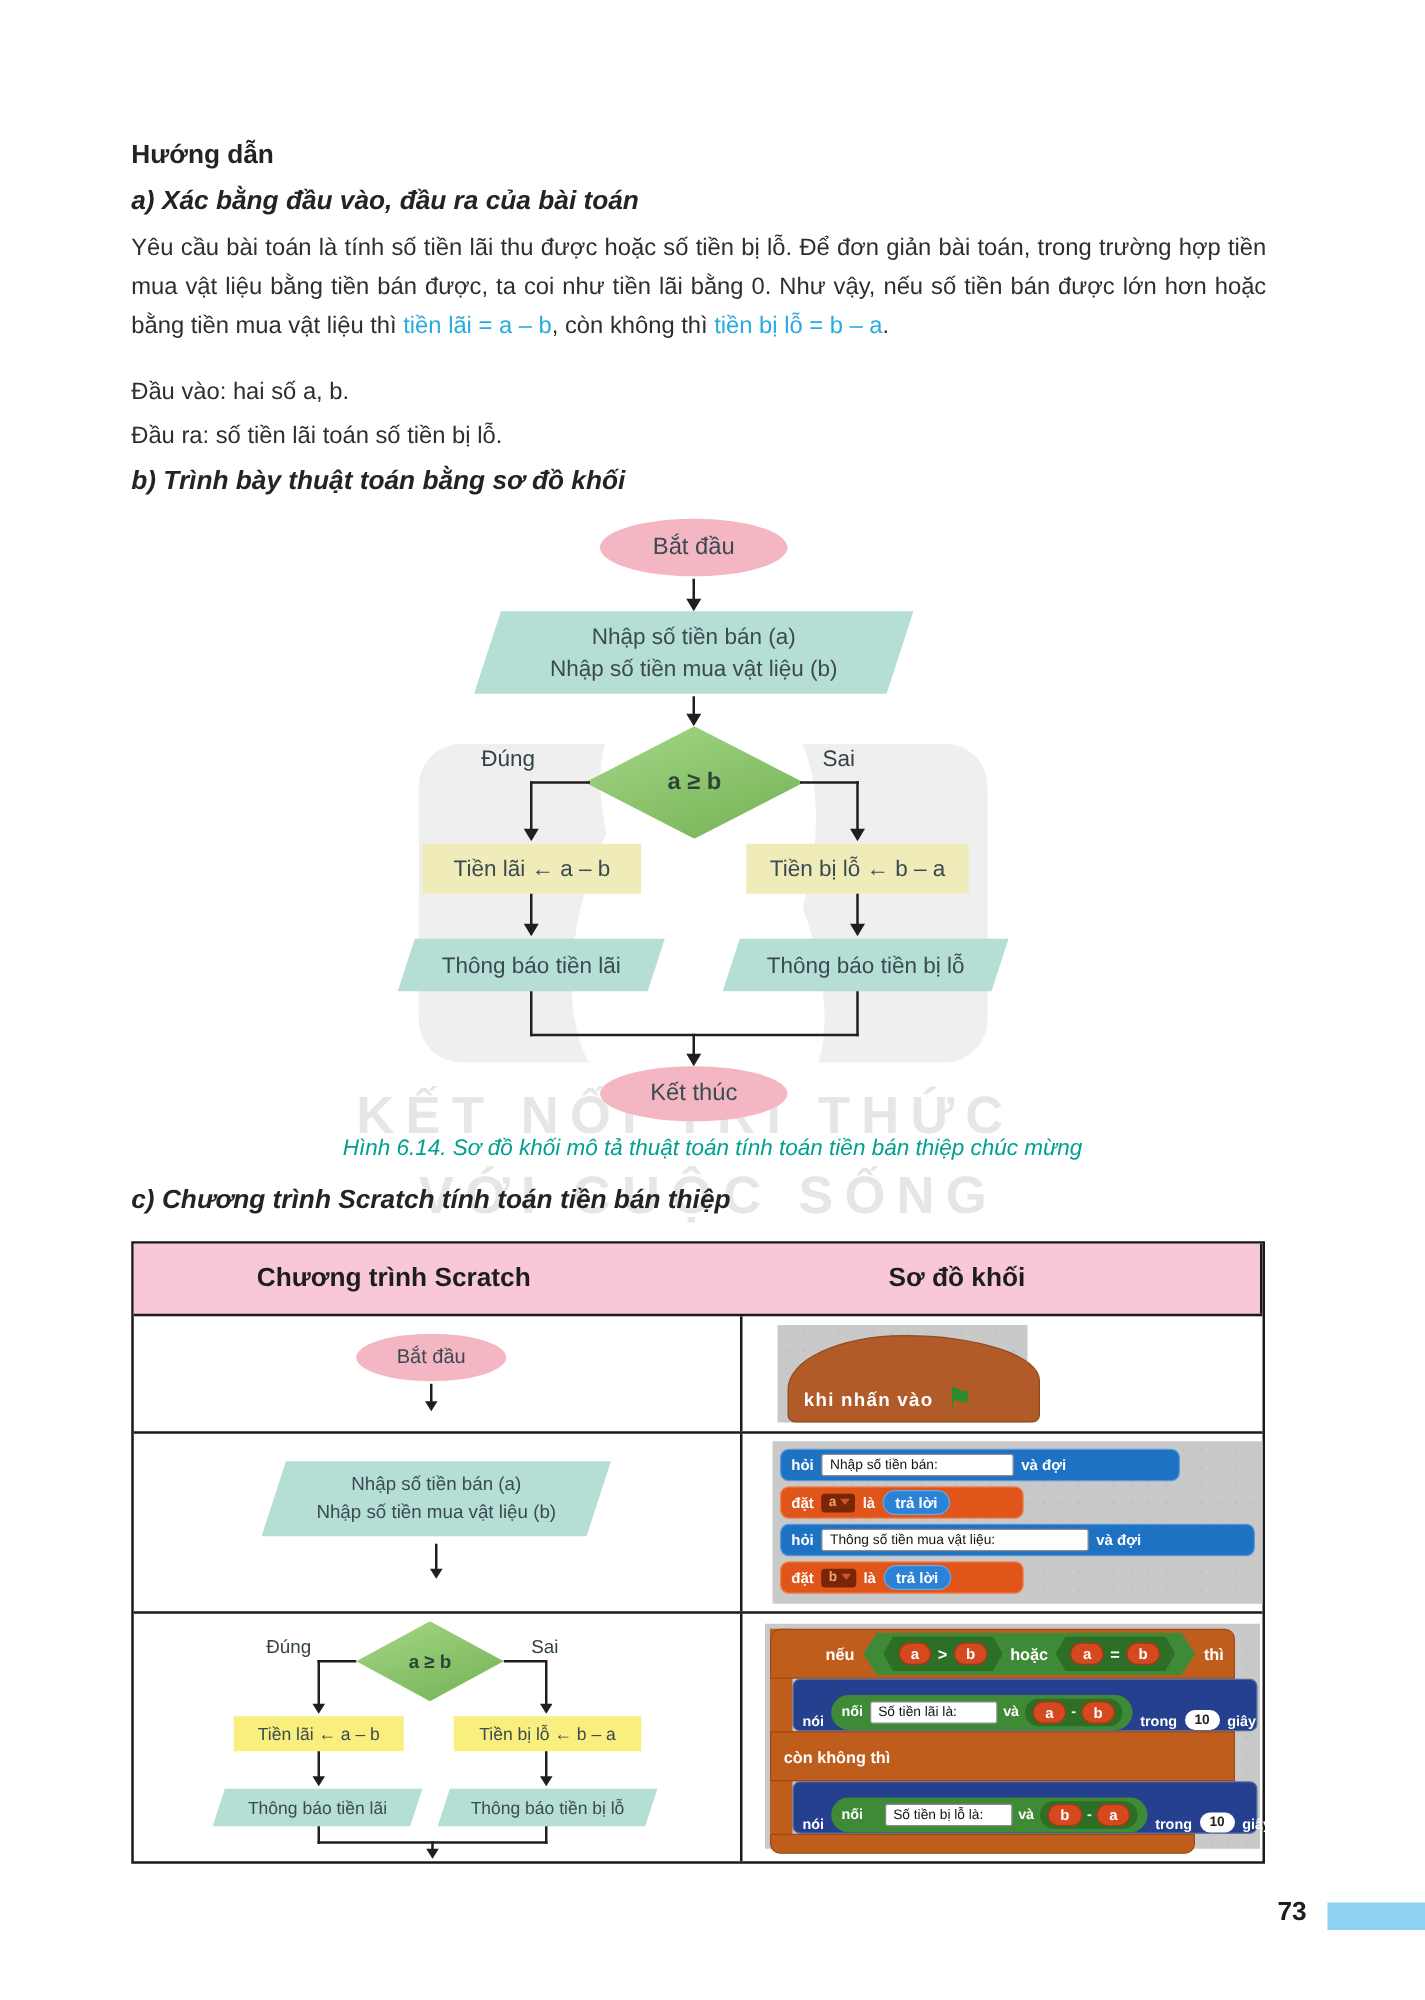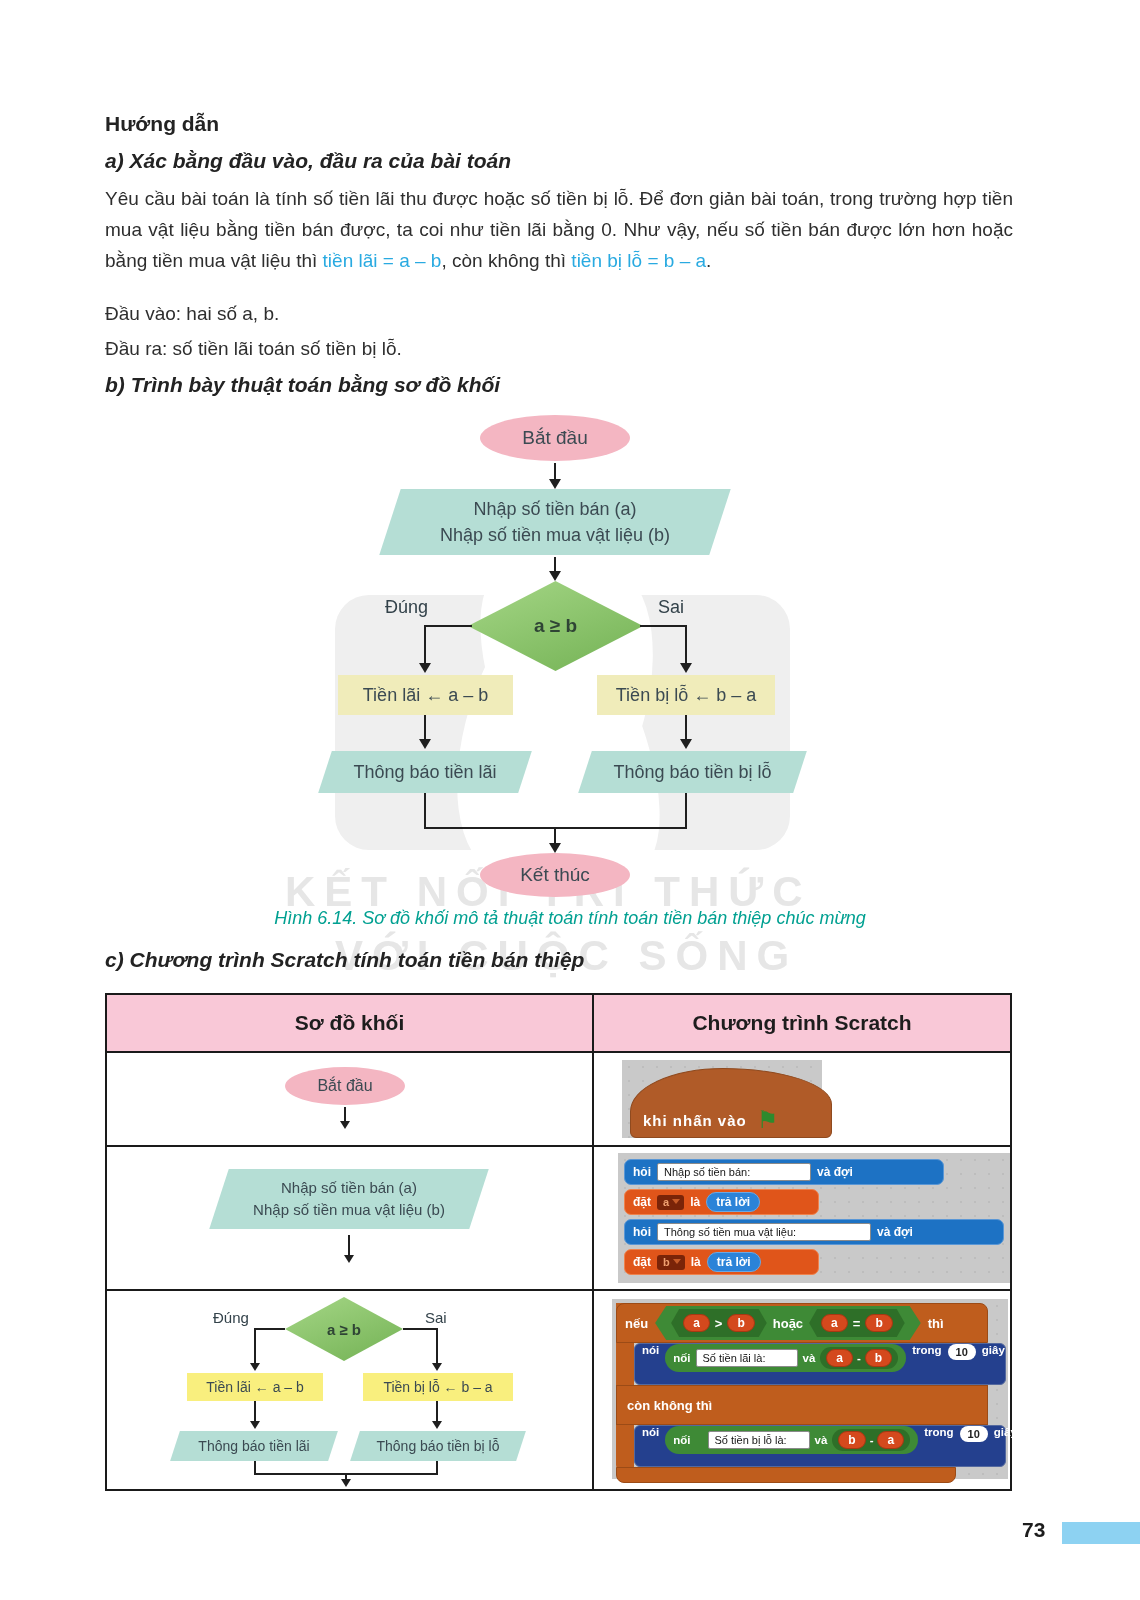--- a/index.html
+++ b/index.html
@@ -75,21 +75,21 @@
   .sc-elsebar{position:relative;background:#bf5d1d;border:1px solid #9c4b16;height:40px;display:flex;
       align-items:center;padding:0 10px;color:#fff;font-weight:bold;font-size:13px;}
   .sc-close{position:relative;background:#bf5d1d;border:1px solid #9c4b16;height:16px;border-radius:0 0 8px 8px;}
   .hex{clip-path:polygon(11px 0,calc(100% - 11px) 0,100% 50%,calc(100% - 11px) 100%,11px 100%,0 50%);
       background:#3e8a36;display:flex;align-items:center;gap:6px;padding:3px 16px;height:28px;}
   .hex-sub{clip-path:polygon(8px 0,calc(100% - 8px) 0,100% 50%,calc(100% - 8px) 100%,8px 100%,0 50%);
       background:#2e6f28;display:flex;align-items:center;gap:5px;padding:2px 12px;height:24px;}
   .rv{background:#d4491d;border:1px solid #a63812;border-radius:12px;padding:1px 9px;color:#fff;
       font-weight:bold;font-size:12px;}
   .sc-say{position:relative;background:#24408e;border:1px solid #54699f;border-radius:6px;margin-left:18px;
-      height:42px;display:flex;align-items:flex-start;gap:6px;padding:0 7px;color:#fff;font-weight:bold;font-size:11.5px;white-space:nowrap;}
+      height:42px;display:flex;align-items:flex-end;gap:6px;padding:0 7px;color:#fff;font-weight:bold;font-size:11.5px;white-space:nowrap;}
   .join-pill{background:#3e8a36;border-radius:14px;display:flex;align-items:center;gap:5px;padding:3px 8px;}
   .op-pill{background:#2e6f28;border-radius:12px;display:flex;align-items:center;gap:4px;padding:2px 6px;}
   .num-pill{background:#fff;color:#222;border-radius:10px;padding:2px 8px;font-size:11px;font-weight:bold;}
 
   .footer-num{font-size:21px;font-weight:bold;color:#1d1d1d;z-index:2;}
   .footer-bar{background:#8dd2f2;z-index:1;}
 </style>
 </head>
 <body>
 
@@ -162,22 +162,22 @@
     <div class="abs vl" style="left:554px;top:422px;height:18px;"></div>
     <div class="abs ah" style="left:549px;top:438px;"></div>
     <div class="abs oval" style="left:480px;top:448px;width:150px;height:44px;font-size:19px;">Kết thúc</div>
   </div>
 
   <div class="abs caption" style="left:0;top:908px;">Hình 6.14. Sơ đồ khối mô tả thuật toán tính toán tiền bán thiệp chúc mừng</div>
   <div class="abs h-sub" style="left:105px;top:948px;">c) Chương trình Scratch tính toán tiền bán thiệp</div>
 
   <div class="tbl">
     <div class="tbl-header">
+      <div class="th th-right">Chương trình Scratch</div>
       <div class="th th-left">Sơ đồ khối</div>
-      <div class="th th-right">Chương trình Scratch</div>
     </div>
 
     <div class="tbl-row" style="height:92px;">
       <div class="cell-left">
         <div class="abs oval" style="left:178px;top:14px;width:120px;height:38px;font-size:16px;">Bắt đầu</div>
         <div class="abs vl" style="left:237px;top:54px;height:16px;"></div>
         <div class="abs ah ah-s" style="left:233px;top:68px;"></div>
       </div>
       <div class="cell-right">
         <div class="sc-patch" style="left:28px;top:7px;width:200px;height:78px;">
@@ -268,21 +268,21 @@
         <div class="abs vl" style="left:329px;top:170px;height:14px;"></div>
         <div class="abs hl" style="left:147px;top:182px;width:184px;"></div>
         <div class="abs vl" style="left:238px;top:182px;height:8px;"></div>
         <div class="abs ah ah-s" style="left:234px;top:188px;"></div>
       </div>
 
       <div class="cell-right">
         <div class="sc-patch" style="left:18px;top:8px;width:396px;height:180px;">
           <div class="sc-if-wrap" style="left:4px;top:4px;width:390px;">
             <div class="sc-spine" style="height:170px;"></div>
-            <div class="sc-ifhead" style="width:372px;box-sizing:border-box;">
+            <div class="sc-ifhead" style="width:372px;box-sizing:border-box;justify-content:flex-end;">
               <span>nếu</span>
               <span class="hex">
                 <span class="hex-sub">
                   <span class="rv">a</span>
                   <span>&gt;</span>
                   <span class="rv">b</span>
                 </span>
                 <span>hoặc</span>
                 <span class="hex-sub">
                   <span class="rv">a</span>

